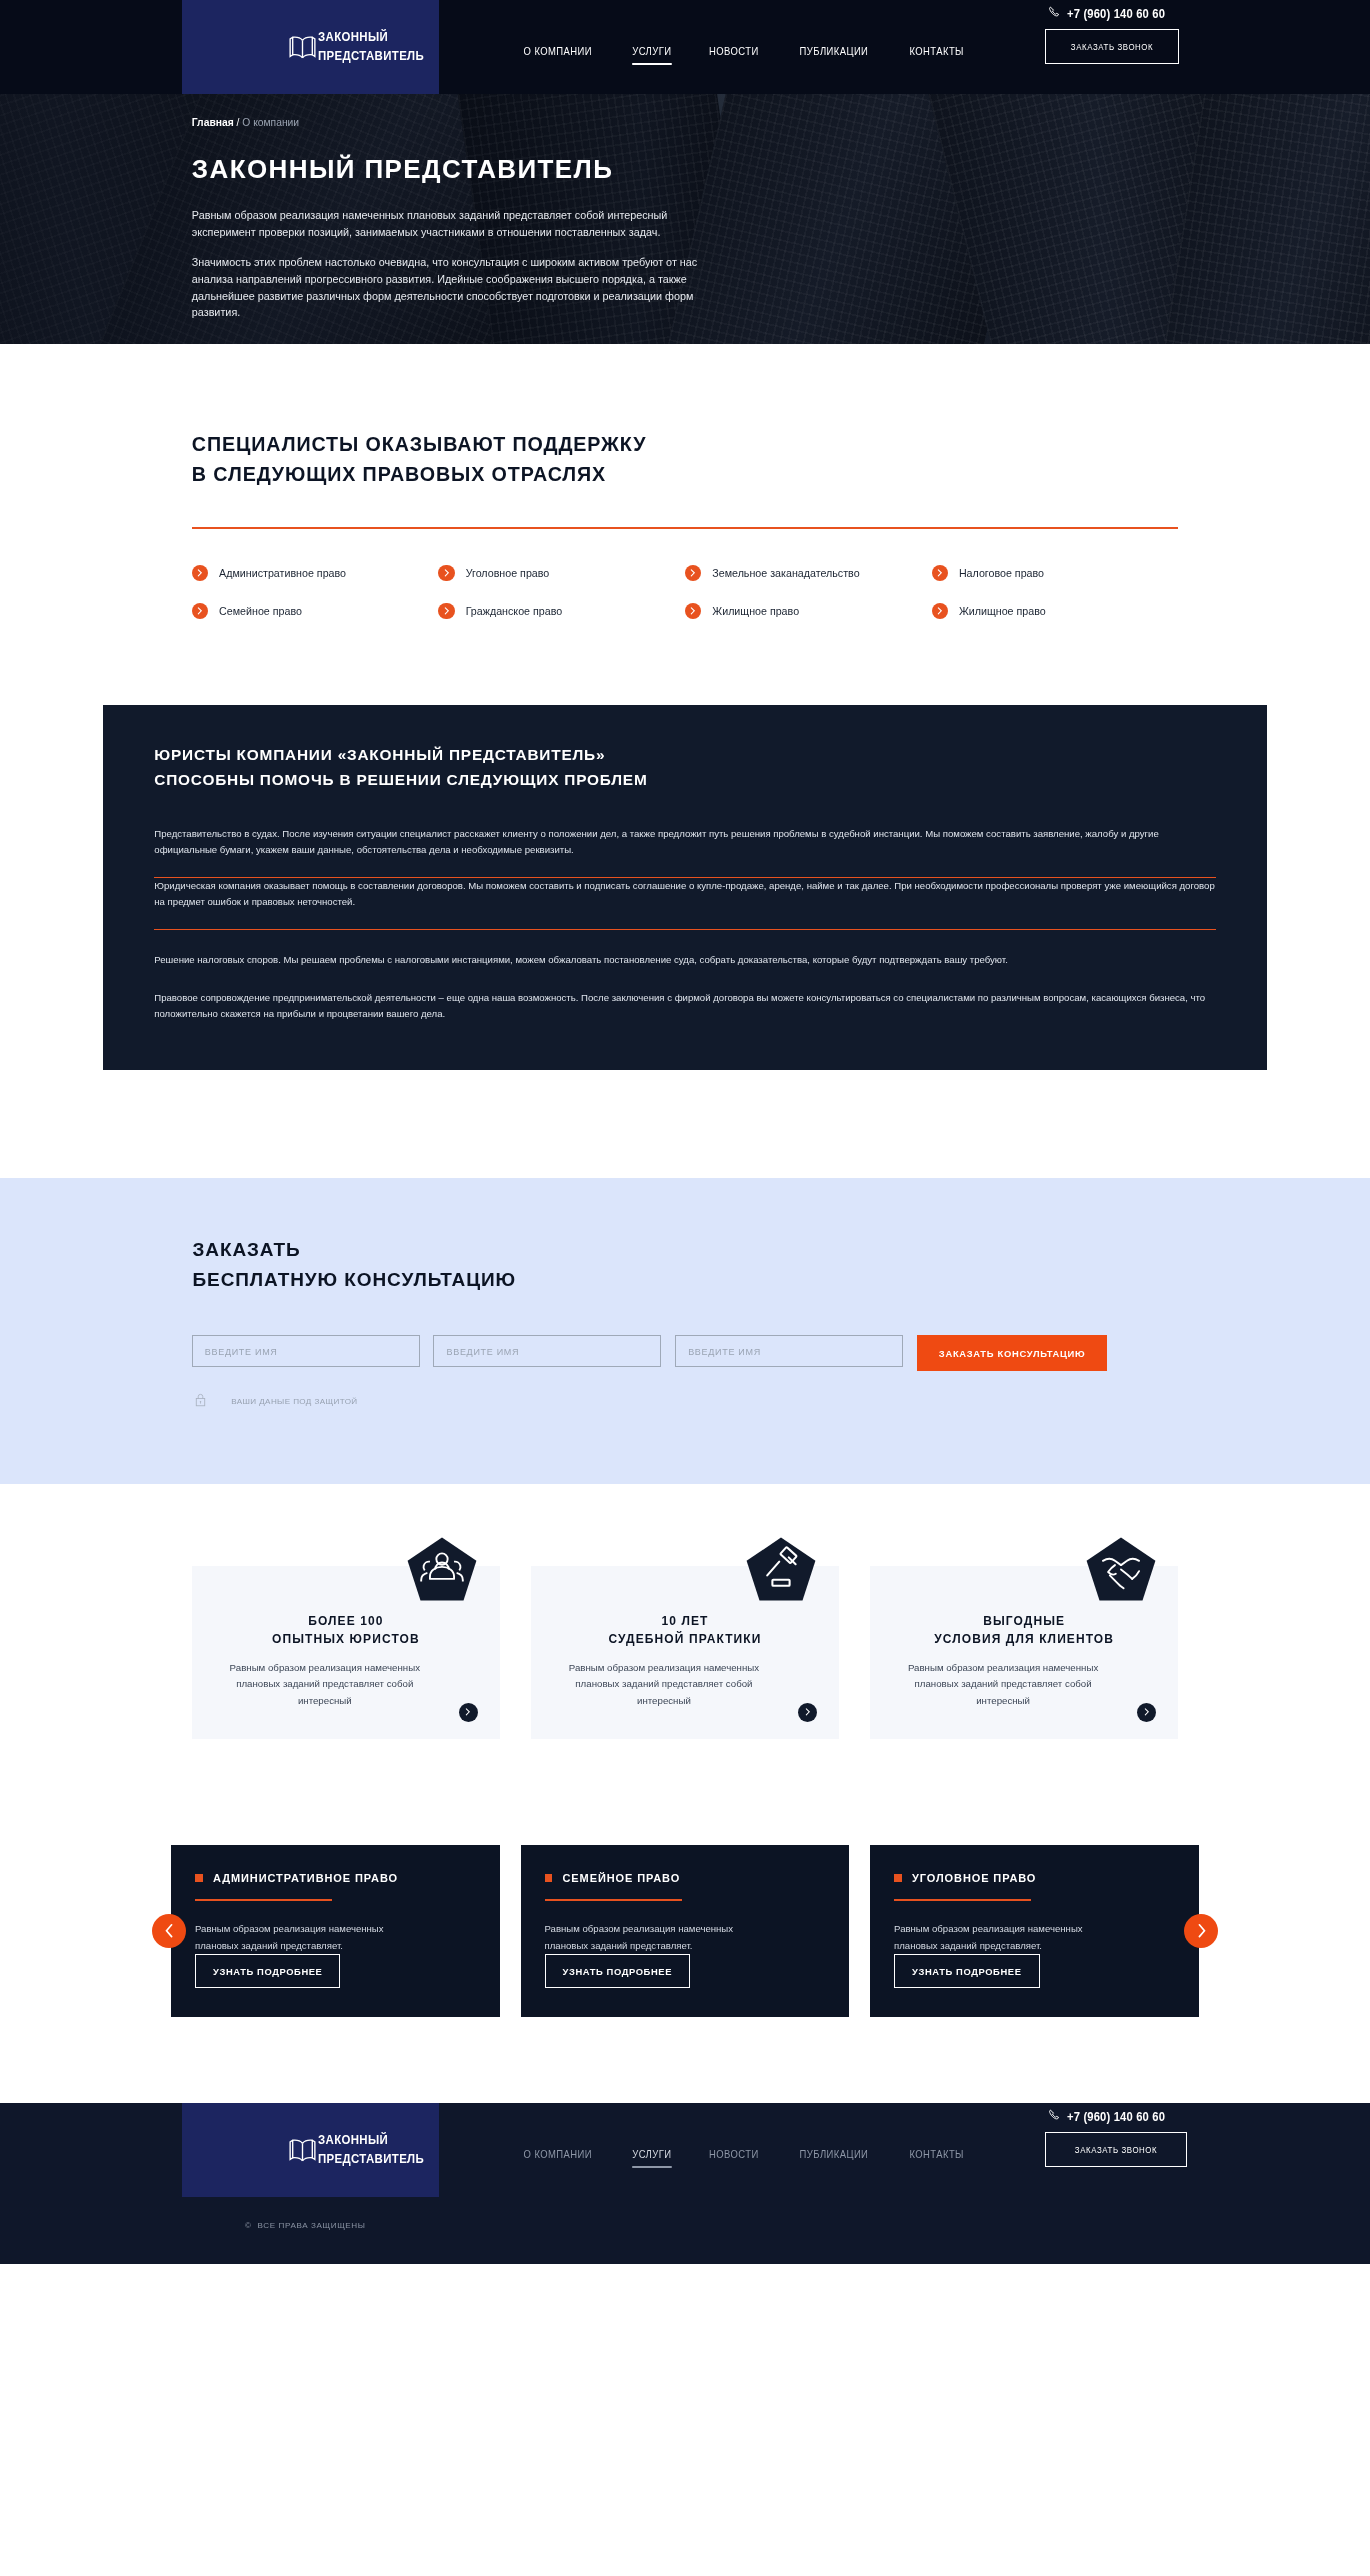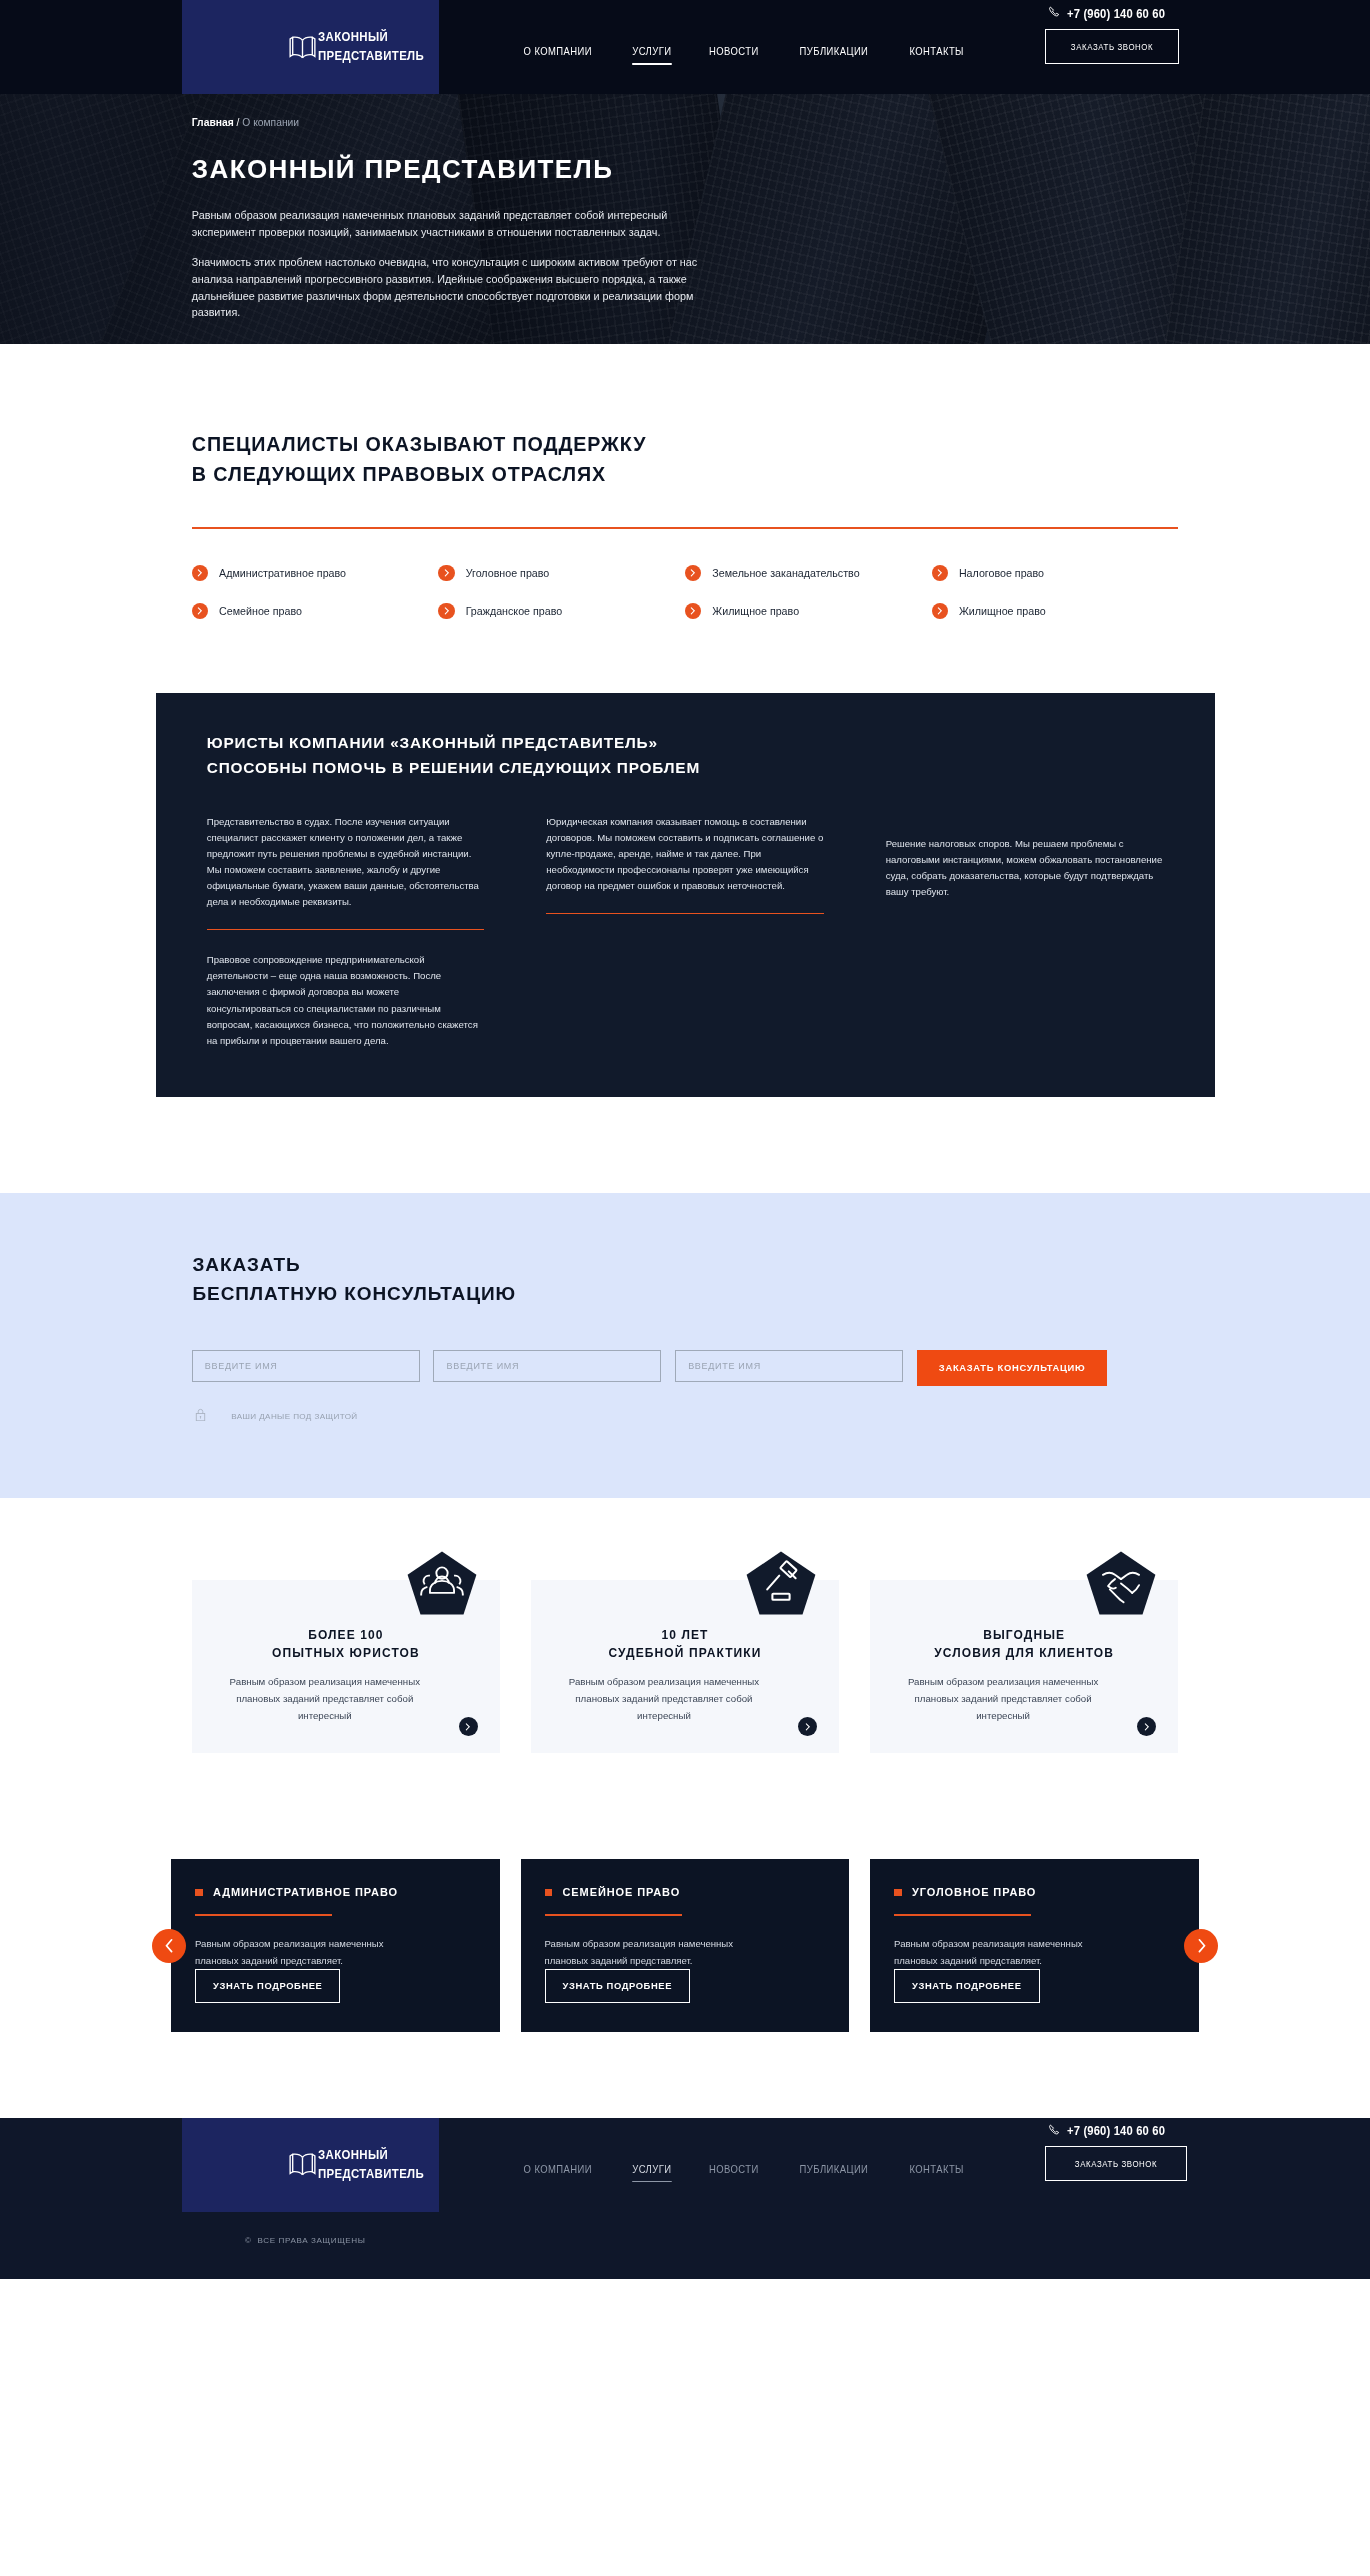--- a/index.html
+++ b/index.html
@@ -191,34 +191,34 @@
     display: flex; align-items: center; justify-content: center;
   }
   .sp-bullet svg { display:block; }
   .sp-label { color:#1b2432; font-size: 10.7px; white-space: nowrap; }
 
   
   .section-problems { background:#ffffff; padding-bottom: 92px; }
   .problems-card {
     background: #111a2b;
     padding: 38px 41px 48px 41px;
-    width: 1059px;
-    margin: 4px auto;
+    width: 1164px;
+    margin: 16px auto;
   }
   .pr-title {
     color: #ffffff;
     font-size: 15.4px;
     font-weight: 700;
     letter-spacing: 0.8px;
     line-height: 1.6;
     margin-left: 10.3px;
   }
   .pr-cols {
     display: grid;
-    grid-template-columns: 1fr 1fr 1fr;
+    grid-template-columns: 1fr;
     column-gap: 62px;
     margin: 33px 10.3px 0 10.3px;
   }
   .pr-cell p { color: #dfe4ec; font-size: 9.6px; line-height: 1.68; }
   .pr-cell.row2 { padding-top: 22px; }
   .pr-divider { height: 0.9px; background: #e8521f; margin: 19px 0 0 0; }
 
   
   .section-consult { background: #dbe5fb; padding: 57px 0 74px; }
   .cs-title {

